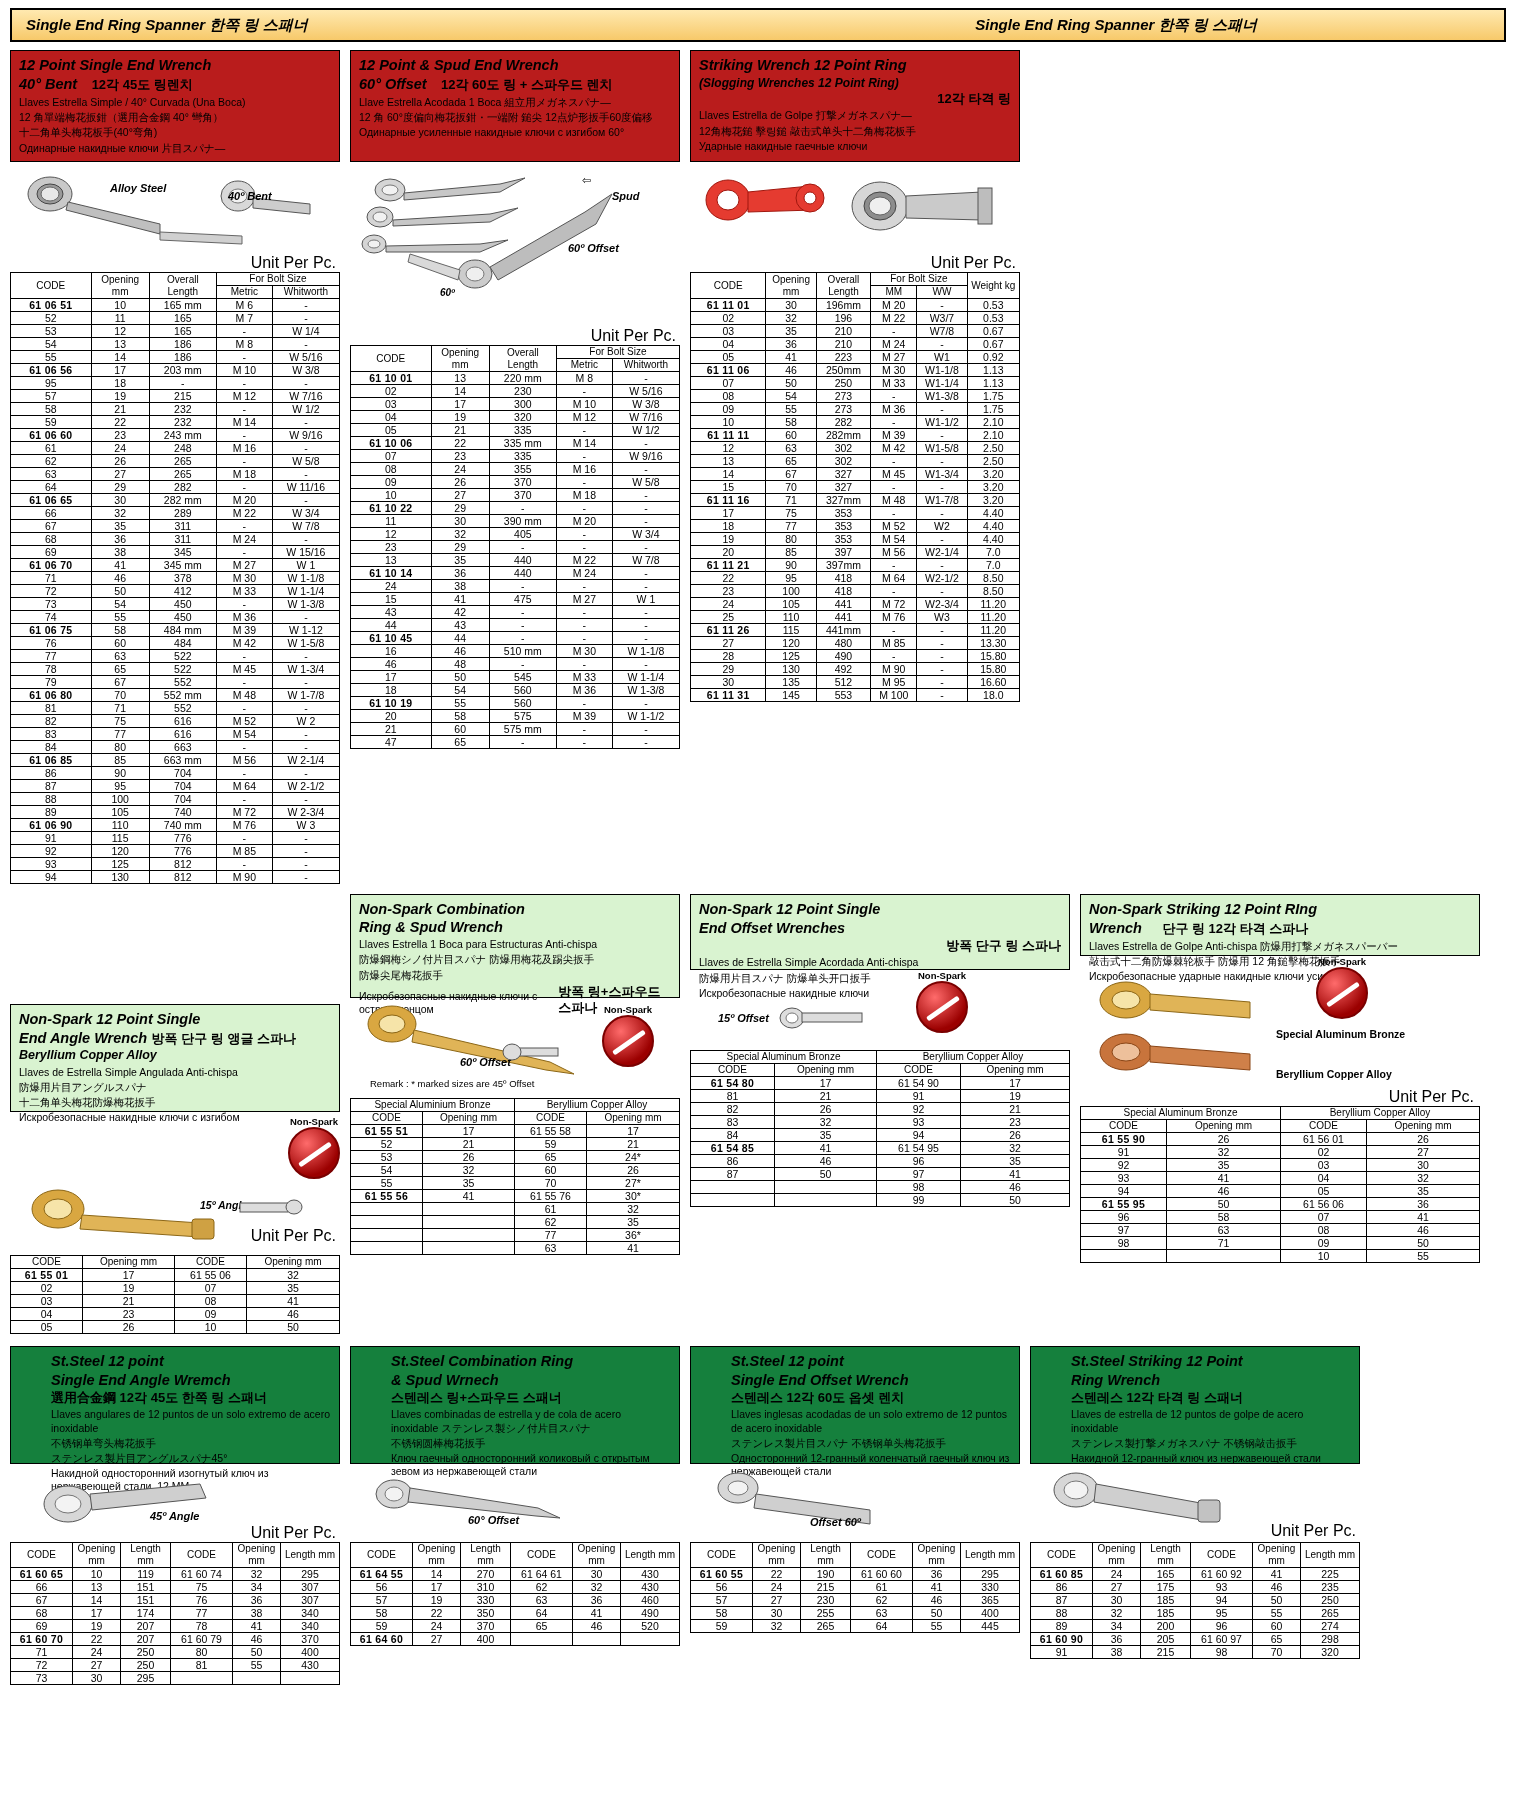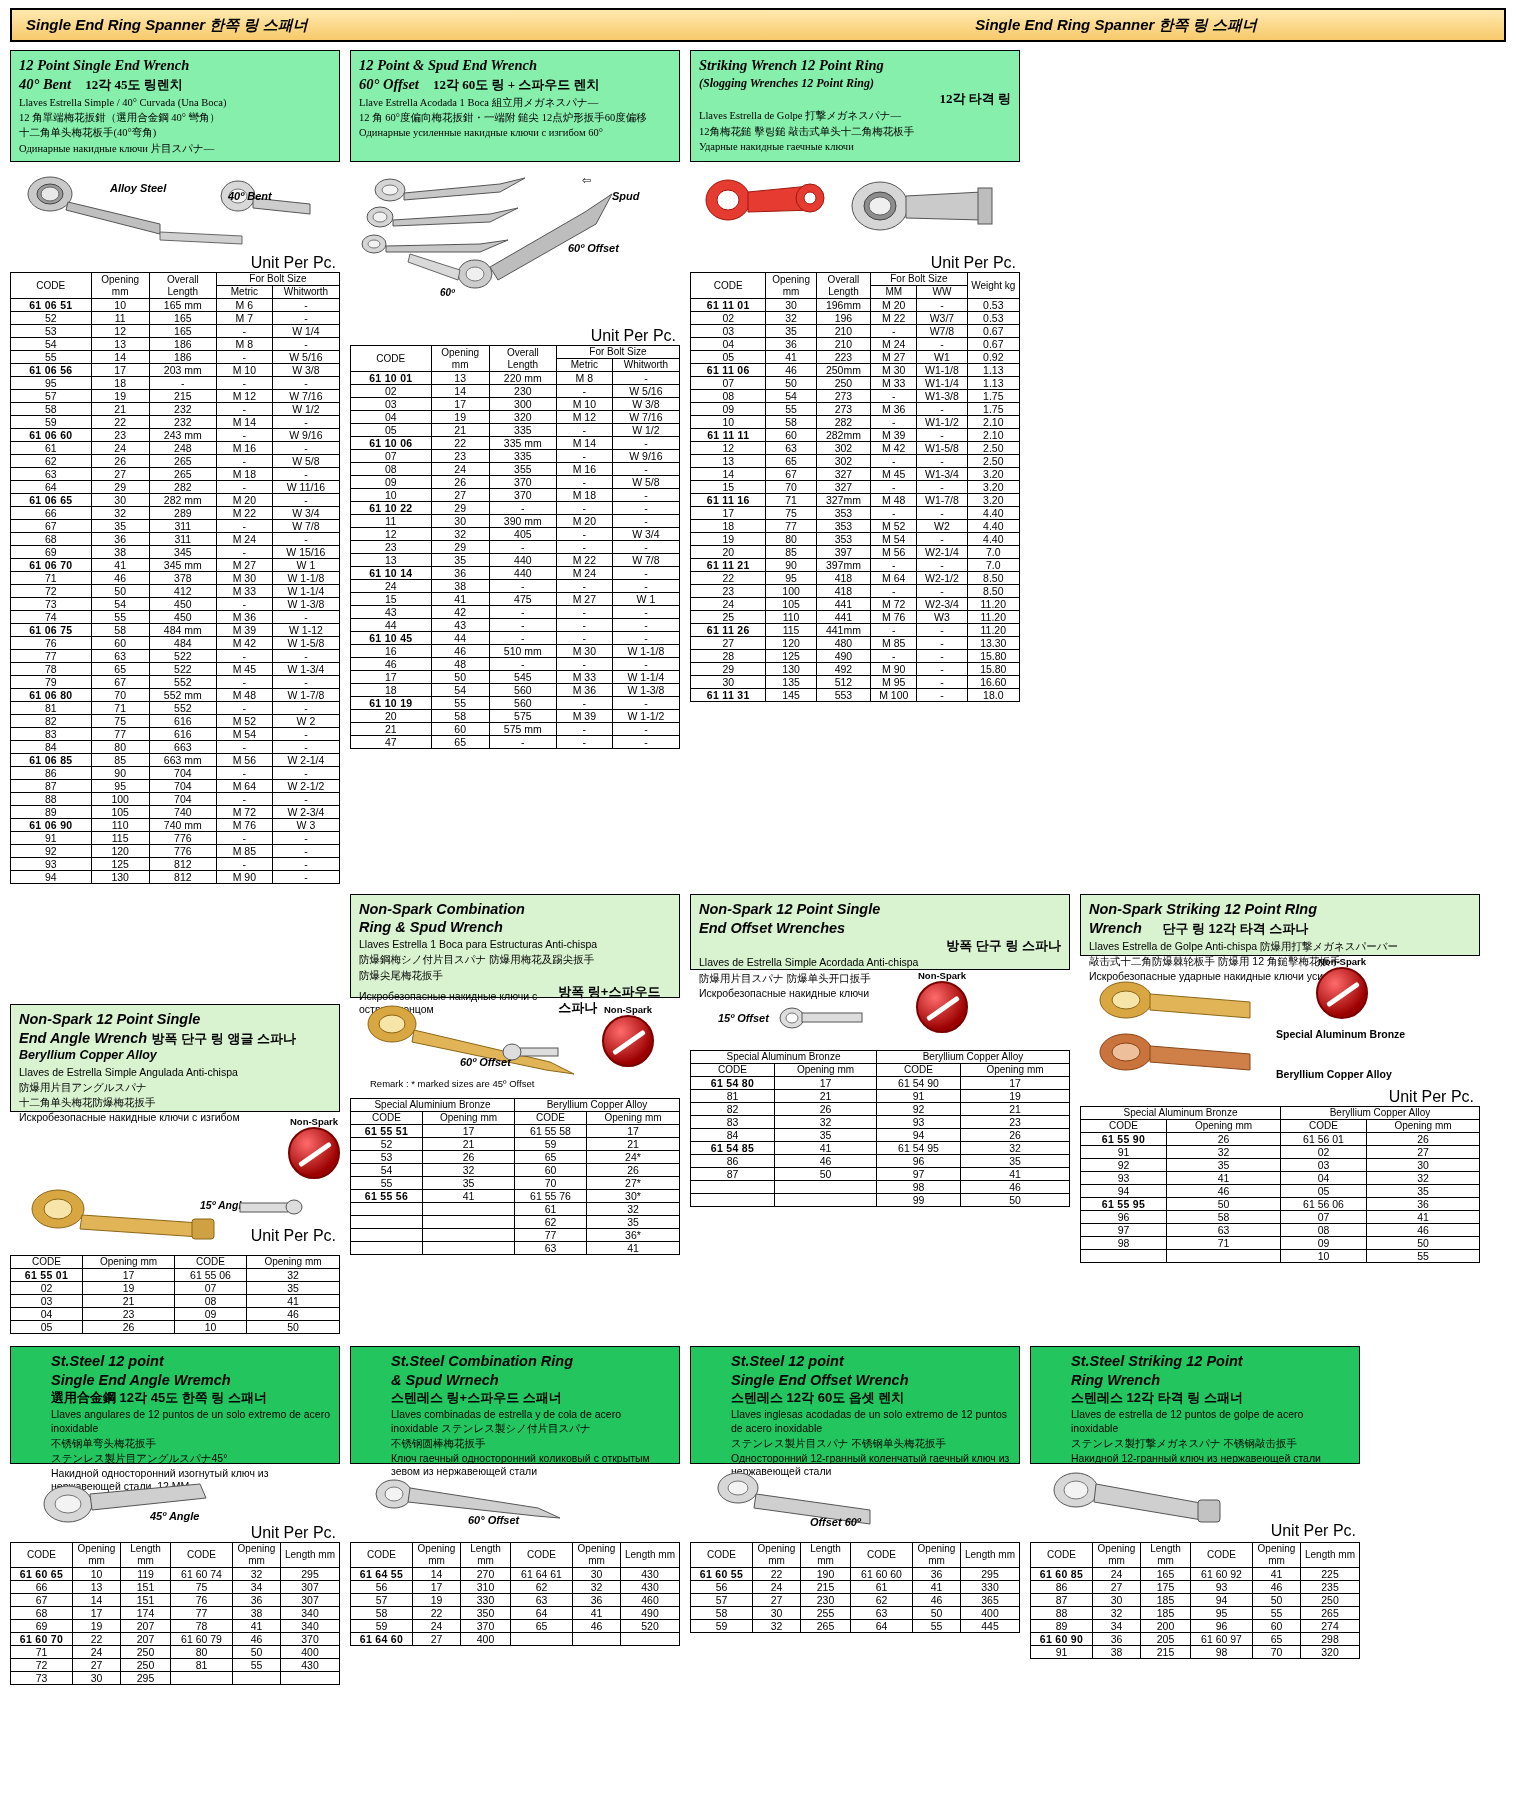--- a/index.html
+++ b/index.html
@@ -32,23 +32,23 @@
   
   .titlebox {
     border: 1px solid #000;
     padding: 5px 8px 6px 8px;
     line-height: 1.25;
   }
   .titlebox .t1 { font-weight: bold; font-style: italic; font-size: 14.5px; }
   .titlebox .t2 { font-weight: bold; font-style: italic; font-size: 14.5px; }
   .titlebox .kr { font-weight: bold; font-size: 13px; font-style: normal; }
   .titlebox .sub { font-size: 10.5px; margin-top: 2px; }
-  .cyan { background: #86efac; font-family: Liberation Serif, serif; }
+  .cyan { background: #b91c1c; }
   .green { background: #d9f3d0; }
-  .pink  { background: #22c55e; padding-left: 40px; }
+  .pink  { background: #15803d; padding-left: 40px; }
 
   
   table.spec {
     border-collapse: collapse;
     font-size: 10.5px;
     width: 100%;
   }
   table.spec th, table.spec td {
     border: 1px solid #000;
     text-align: center;

